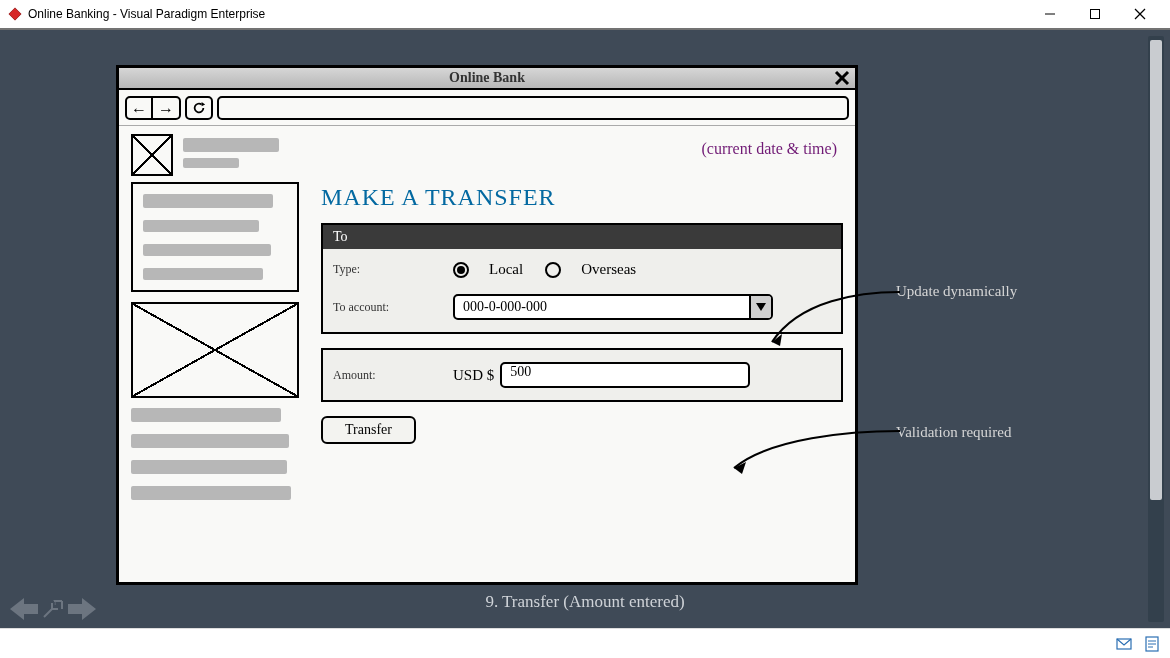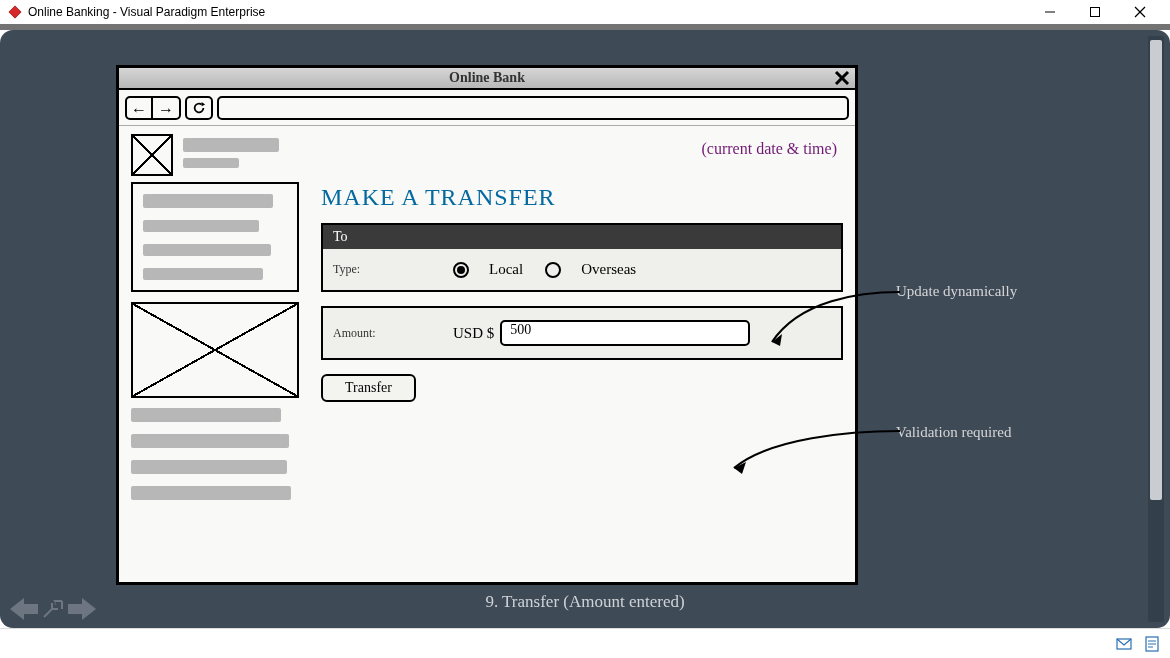--- a/index.html
+++ b/index.html
@@ -7,21 +7,21 @@
     font-family: "Segoe UI", Arial, sans-serif;
     background: #fff;
     width: 1170px;
     height: 658px;
     overflow: hidden;
     position: relative;
   }
   .titlebar {
     height: 30px;
     background: #fff;
-    border-bottom: 6px solid #737373;
+    border-bottom: 2px solid #737373;
     display: flex;
     align-items: center;
     padding: 0 8px;
     font-size: 12px;
     color: #000;
   }
   .titlebar .appicon {
     width: 14px; height: 14px;
     margin-right: 6px;
   }
@@ -30,21 +30,20 @@
   .titlebar .winbtn {
     width: 45px; height: 28px;
     display:flex; align-items:center; justify-content:center;
     font-size: 14px; color:#000;
   }
   .canvas {
     position: relative;
     background: #3f4a57;
     height: 598px;
     width: 100%;
-    border-radius: 13px;
   }
   .statusbar {
     height: 30px;
     background: #fff;
     border-top: 1px solid #ddd;
     display:flex;
     justify-content: flex-end;
     align-items: center;
     padding: 0 10px;
     gap: 12px;
@@ -348,20 +347,31 @@
                 <div class="wf-label">Type:</div>
                 <label class="wf-radio">
                   <span class="dot checked"></span>
                   <span>Local</span>
                 </label>
                 <label class="wf-radio">
                   <span class="dot"></span>
                   <span>Overseas</span>
                 </label>
               </div>
+              <div class="wf-row">
+                <div class="wf-label">To account:</div>
+                <div class="wf-select">
+                  <div class="val">000-0-000-000</div>
+                  <div class="arrow">
+                    <svg width="10" height="8" viewBox="0 0 10 8">
+                        <polygon points="0,0 10,0 5,8" fill="#000"></polygon>
+                      </svg>
+                  </div>
+                </div>
+              </div>
             </div>
           </div>
 
           <div class="wf-card">
             <div class="wf-card-bd">
               <div class="wf-row">
                 <div class="wf-label">Amount:</div>
                 <span class="wf-currency">USD $</span>
                 <div class="wf-input">
                   <span>500</span>

